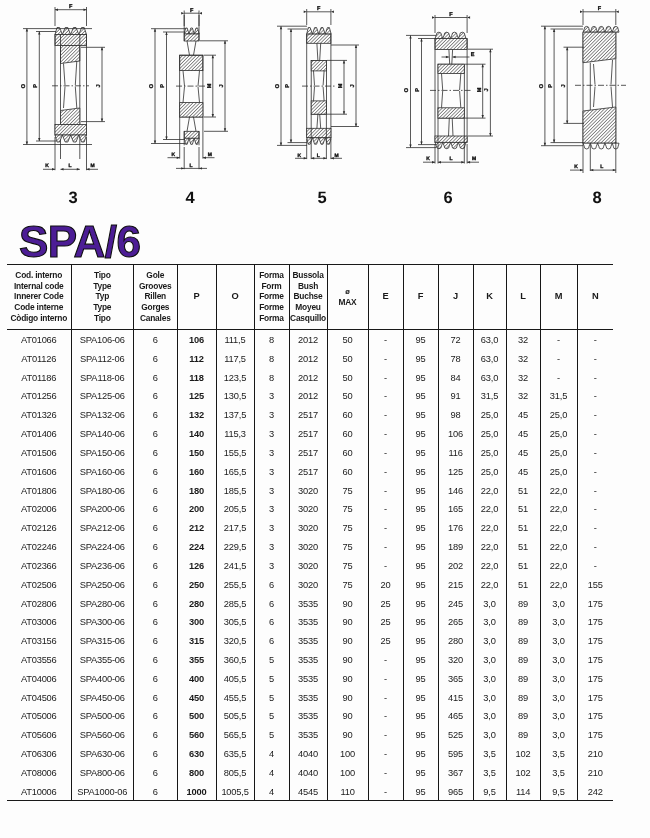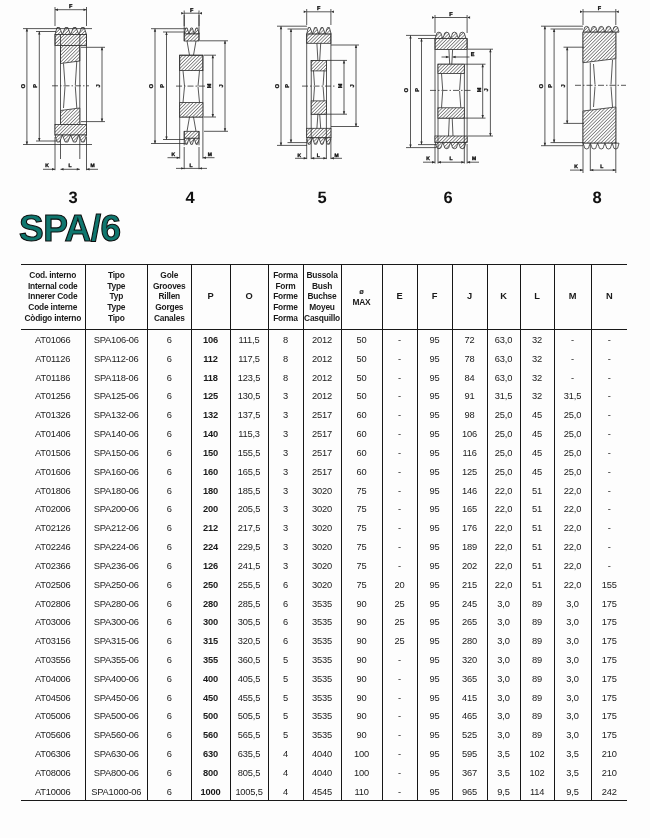--- a/index.html
+++ b/index.html
@@ -1,19 +1,19 @@
 <!DOCTYPE html>
 <html><head>
 <meta charset="utf-8">
 <style>
   html,body{margin:0;padding:0;}
   body{width:650px;height:838px;background:#fdfdfd;font-family:"Liberation Sans",sans-serif;position:relative;overflow:hidden;color:#1a1a1a;}
   #drawings{position:absolute;left:0;top:0;}
-  #title{position:absolute;left:19px;top:208px;font-size:37px;font-weight:bold;letter-spacing:-0.5px;color:#0f766e;-webkit-text-stroke:1.1px #0d0d0d;}
-  #tablewrap{position:absolute;left:21px;top:264px;}
+  #title{position:absolute;left:19px;top:217px;font-size:44px;font-weight:bold;letter-spacing:-0.5px;color:#4c1d95;-webkit-text-stroke:1.1px #0d0d0d;}
+  #tablewrap{position:absolute;left:7px;top:264px;}
   table{border-collapse:collapse;table-layout:fixed;width:606px;border-top:1.5px solid #191919;}
   th,td{padding:0;margin:0;text-align:center;vertical-align:middle;overflow:hidden;}
   th{font-size:8.4px;font-weight:bold;line-height:10.55px;letter-spacing:-0.2px;height:63.5px;border-bottom:1.5px solid #191919;}
   tbody{transform:translateY(1px);}
   td{font-size:9.3px;letter-spacing:-0.2px;height:18.83px;}
   th+th, td+td{border-left:1px solid #161616;}
   tbody tr:last-child td{border-bottom:1.5px solid #191919;}
   td.p{font-weight:bold;}
   th.big{font-size:9.3px;letter-spacing:0;}
 </style>

